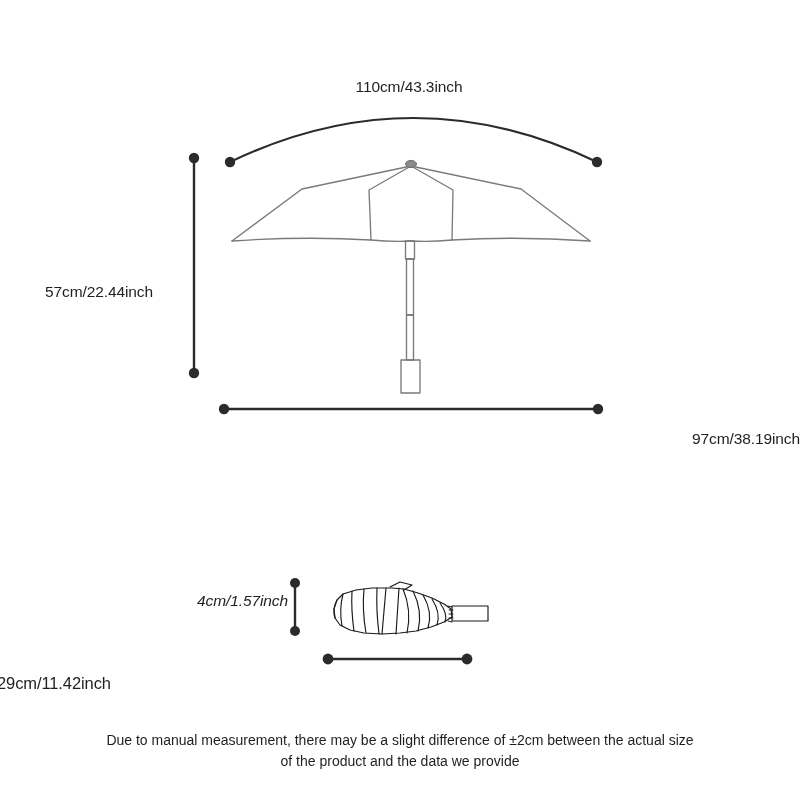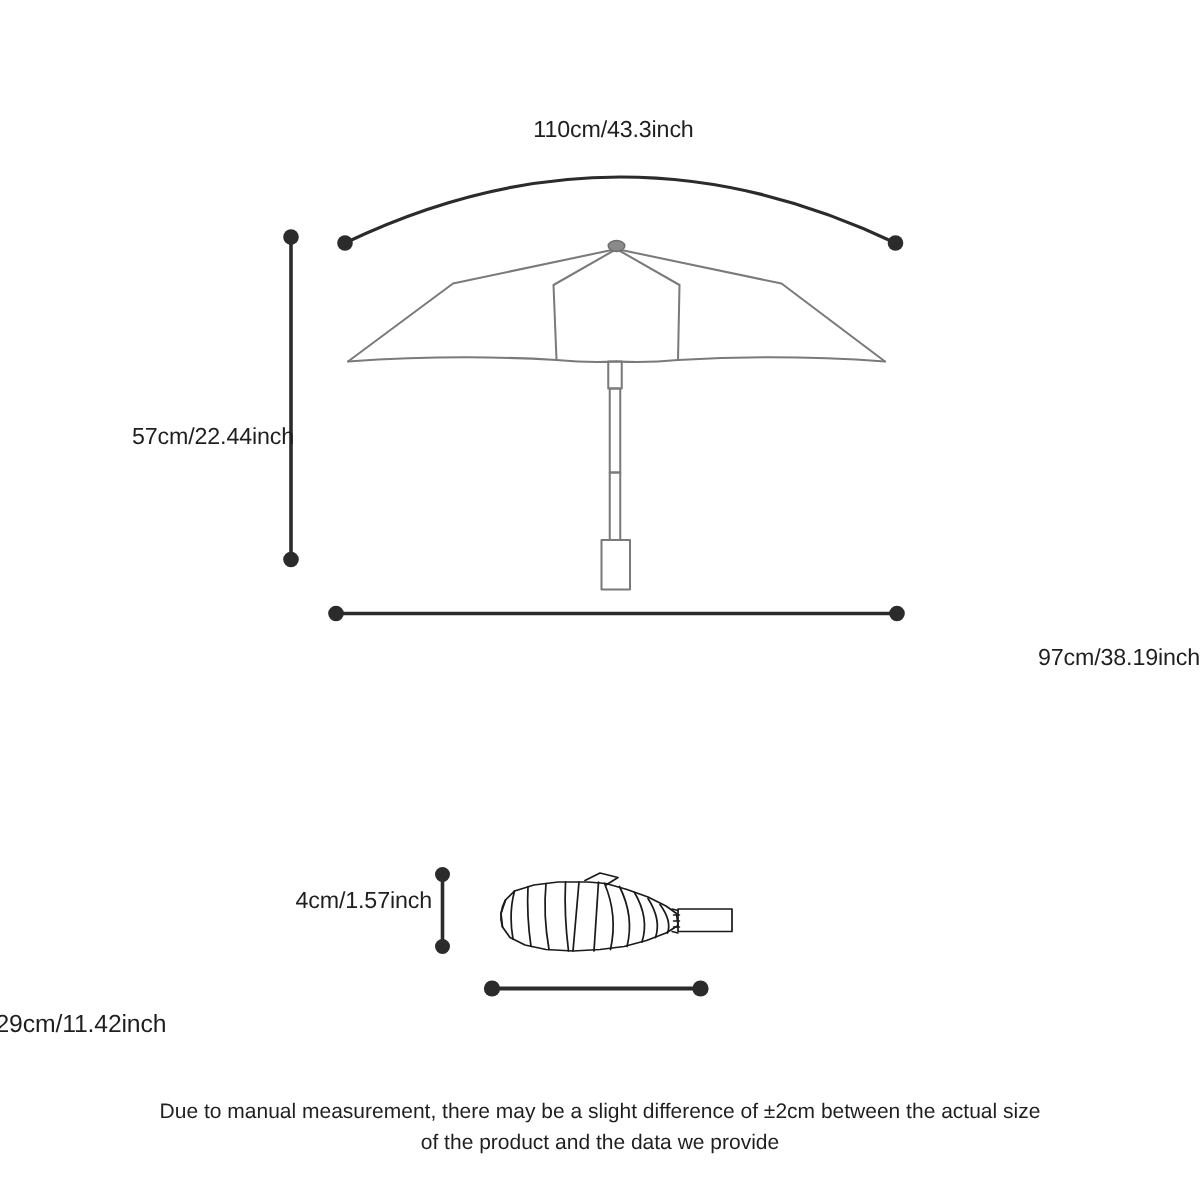--- a/index.html
+++ b/index.html
@@ -32,30 +32,32 @@
     letter-spacing: -0.1px;
   }
   #label-width-open {
     left: 0; top: 62px; width: 800px;
     text-align: center;
     text-indent: 18px;
     margin-top: 16px;
   }
   #label-height-open {
     left: 0; top: 283px; width: 196px;
-    text-align: right;
+    text-align: left;
+    padding-left: 45px;
   }
   #label-width-base {
     left: 0; top: 430px; width: 800px;
     text-align: right;
     text-indent: 12px;
   }
   #label-thickness-folded {
     left: 0; top: 592px; width: 288px;
     text-align: right;
+    font-style: italic;
   }
   #label-length-folded {
     left: 0; top: 674px; width: 800px;
     text-indent: -3px;
     font-size: 16.5px;
   }
   #disclaimer {
     position: absolute;
     left: 100px;
     top: 730px;

